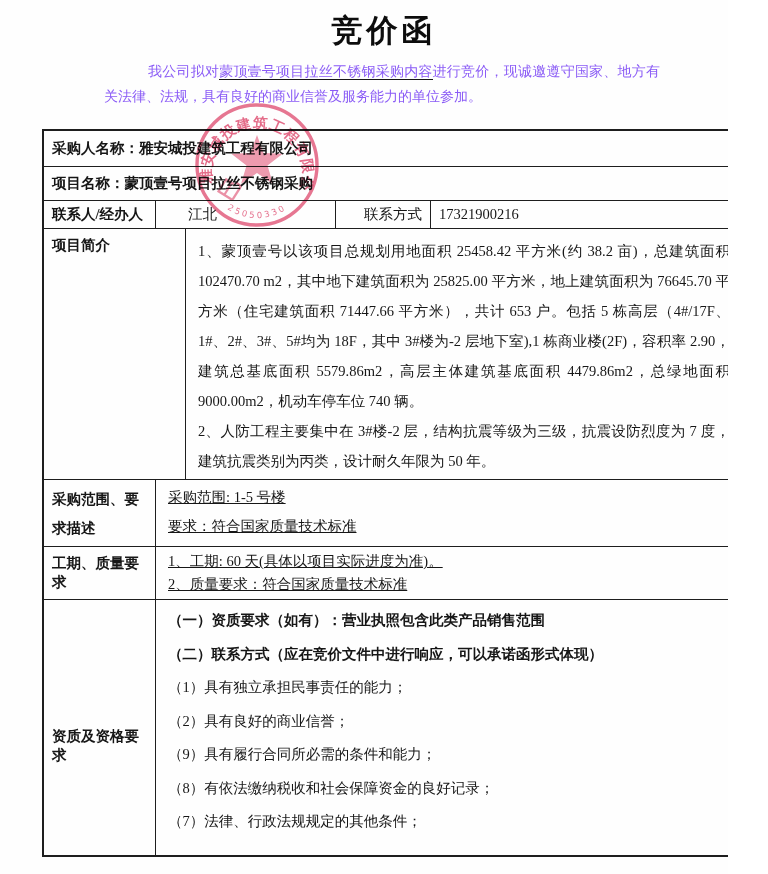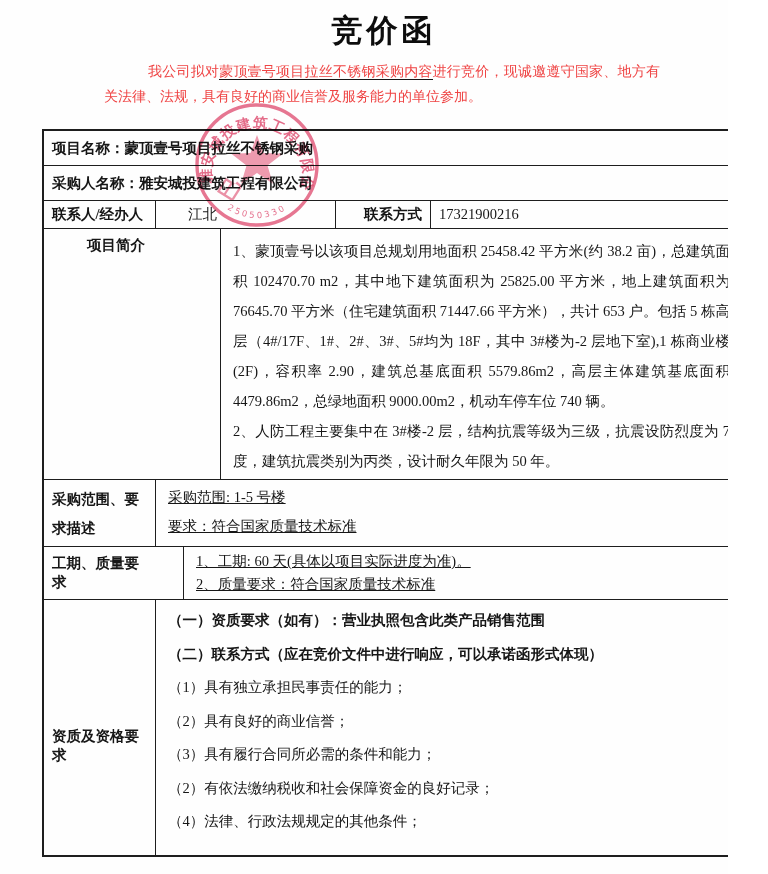--- a/index.html
+++ b/index.html
@@ -13,49 +13,49 @@
   }
   .title{
     position:absolute;top:10px;left:0;width:768px;
     margin:0;text-align:center;
     font-size:31px;font-weight:bold;letter-spacing:4px;
     color:#0d0d0d;
   }
   .intro{
     position:absolute;left:104px;top:60px;width:556px;
     margin:0;font-size:14px;line-height:24.5px;
-    text-indent:44px;text-align:justify;color:#ef4444;
+    text-indent:44px;text-align:justify;color:#8b5cf6;
   }
   .intro .u{border-bottom:1px solid #161616;}
   
   *{box-sizing:border-box;}
   .tbl{
     position:absolute;left:42px;top:129px;width:702px;
     border:2px solid #1e1e1e;
     font-size:14.5px;color:#161616;
     background:transparent;
   }
   .row{display:flex;border-top:1.5px solid #1e1e1e;align-items:stretch;}
   .row:first-child{border-top:none;}
   .cell{padding:3px 8px;}
   .cfull{flex:1;display:flex;align-items:center;}
   .lab{flex:0 0 111px;width:111px;font-weight:bold;display:flex;}
-  .lab.top{align-items:flex-start;padding-top:7px;margin-left:35px;}
+  .lab.top{align-items:flex-start;padding-top:7px;}
   .lab.mid{align-items:center;}
   .cont{flex:1;border-left:1.5px solid #1e1e1e;}
   .r1{min-height:34px;}
   .r2{min-height:35px;}
   .r3{min-height:28px;}
   .r4{min-height:214px;}
   .r5{min-height:59px;}
-  .r6{min-height:49px;gap:28px;}
+  .r6{min-height:49px;}
   .r7{min-height:256px;}
   .bold{font-weight:bold;}
   .c180{flex:0 0 180px;border-left:1.5px solid #1e1e1e;display:flex;align-items:center;padding-left:32px;}
-  .c95{flex:0 0 95px;border-left:1.5px solid #1e1e1e;display:flex;align-items:center;font-weight:bold;padding-left:28px;}
+  .c95{flex:0 0 95px;border-left:1.5px solid #1e1e1e;display:flex;align-items:center;font-weight:normal;padding-left:28px;}
   .crest{flex:1;border-left:1.5px solid #1e1e1e;display:flex;align-items:center;}
   .overview p{margin:0;line-height:30px;text-align:justify;padding:0 4px;}
   .overview{padding-top:7px;margin-left:30px;}
   .scope p,.sched p{margin:0;line-height:29px;padding:0 4px;text-decoration:underline;}
   .scope{padding-top:3px;}
   .sched{display:flex;flex-direction:column;justify-content:center;}
   .sched p{line-height:23px;}
   .lab5{line-height:29px;padding-top:5px;}
   .quals{padding:10px 4px 0 12px;}
   .quals .item{line-height:20px;margin-bottom:13.5px;}
@@ -71,31 +71,31 @@
 <body>
 
 <div class="page">
 
   <h1 class="title">竞价函</h1>
 
   <p class="intro"><span>我公司拟对</span><span class="u">蒙顶壹号项目拉丝不锈钢采购内容</span><span>进行竞价，现诚邀遵守国家、地方有关法律、法规，具有良好的商业信誉及服务能力的单位参加。</span></p>
 
   <div class="tbl">
 
+    <div class="row r2">
+      <div class="cell cfull">
+        <span class="bold">采购人名称：</span>
+          <span class="bold">雅安城投建筑工程有限公司</span>
+      </div>
+    </div>
+
     <div class="row r1">
       <div class="cell cfull">
         <span class="bold">项目名称：</span>
           <span class="bold">蒙顶壹号项目拉丝不锈钢采购</span>
-      </div>
-    </div>
-
-    <div class="row r2">
-      <div class="cell cfull">
-        <span class="bold">采购人名称：</span>
-          <span class="bold">雅安城投建筑工程有限公司</span>
       </div>
     </div>
 
     <div class="row r3">
       <div class="cell lab mid">联系人/经办人</div>
       <div class="cell c180">江北</div>
       <div class="cell c95">联系方式</div>
       <div class="cell crest">17321900216</div>
     </div>
 
@@ -123,23 +123,23 @@
       </div>
     </div>
 
     <div class="row r7">
       <div class="cell lab lab7">资质及资格要求</div>
       <div class="cell cont quals">
         <div class="item">（一）资质要求（如有）：营业执照包含此类产品销售范围</div>
         <div class="item">（二）联系方式（应在竞价文件中进行响应，可以承诺函形式体现）</div>
         <div class="item">（1）具有独立承担民事责任的能力；</div>
         <div class="item">（2）具有良好的商业信誉；</div>
-        <div class="item">（3）具有履行合同所必需的条件和能力；</div>
-        <div class="item">（2）有依法缴纳税收和社会保障资金的良好记录；</div>
-        <div class="item">（4）法律、行政法规规定的其他条件；</div>
+        <div class="item">（9）具有履行合同所必需的条件和能力；</div>
+        <div class="item">（8）有依法缴纳税收和社会保障资金的良好记录；</div>
+        <div class="item">（7）法律、行政法规规定的其他条件；</div>
       </div>
     </div>
 
   </div>
 
   <svg class="seal" viewBox="0 0 150 140" xmlns="http://www.w3.org/2000/svg">
     <defs>
       <path id="sealTopArc" d="M 30.3 92 A 46 46 0 1 1 117.7 92" fill="none"></path>
       <path id="sealBotArc" d="M 36.5 106.5 A 53 53 0 0 0 111.5 106.5" fill="none"></path>
     </defs>

